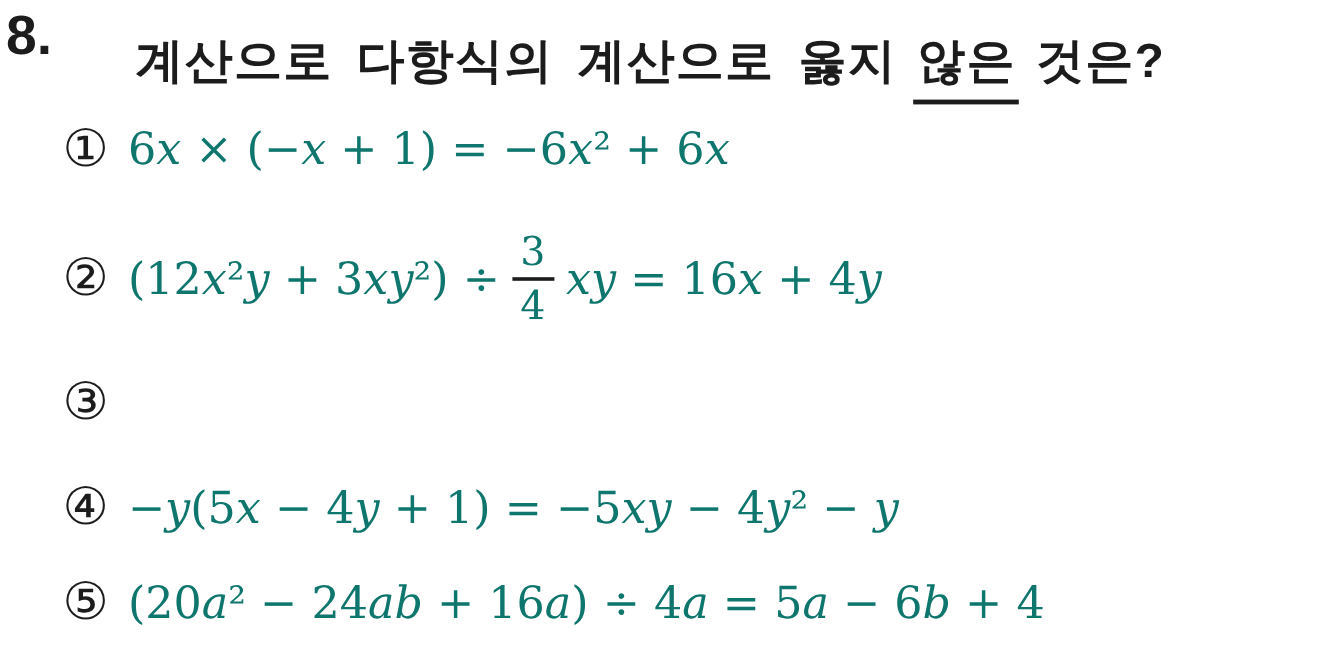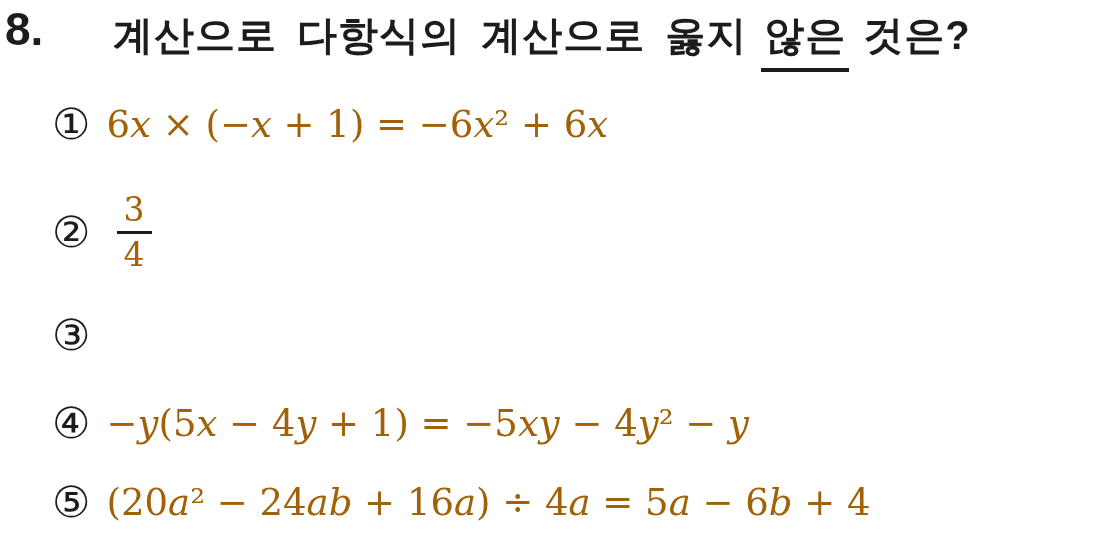--- a/index.html
+++ b/index.html
@@ -33,21 +33,21 @@
     font-weight: 700;
     letter-spacing: 1px;
     word-spacing: 8px;
     white-space: nowrap;
     color: #1c1c1c;
   }
   .q-title .underlined {
     display: inline-block;
     border-bottom: 4px solid #1c1c1c;
     padding: 0 3px 5px 3px;
-    margin: 0 14px;
+    margin: 15px 14px;
   }
   .opt {
     position: absolute;
     left: 52px;
     display: flex;
     align-items: center;
     white-space: nowrap;
   }
   .opt .marker {
     font-size: 43px;
@@ -55,21 +55,21 @@
     margin-right: 16px;
     font-family: "DejaVu Sans", sans-serif;
     font-weight: 400;
     color: #1c1c1c;
   }
   .expr {
     display: flex;
     align-items: center;
     font-family: "DejaVu Serif", serif;
     font-size: 37px;
-    color: #a16207;
+    color: #0f766e;
   }
   .expr i {
     font-family: "DejaVu Serif", serif;
     font-style: italic;
   }
   .frac {
     display: inline-flex;
     flex-direction: column;
     align-items: center;
     margin: 0 10px;
@@ -104,24 +104,26 @@
   <div class="opt opt-1">
     <span class="marker">①</span>
     <span class="expr">
       <span class="math">6<i>x</i> × (−<i>x</i> + 1) = −6<i>x</i>² + 6<i>x</i></span>
     </span>
   </div>
 
   <div class="opt opt-2">
     <span class="marker">②</span>
     <span class="expr">
+      <span class="math">(12<i>x</i>²<i>y</i> + 3<i>x</i><i>y</i>²) ÷</span>
       <span class="frac">
         <span class="num">3</span>
         <span class="den">4</span>
       </span>
+      <span class="math"><i>x</i><i>y</i> = 16<i>x</i> + 4<i>y</i></span>
     </span>
   </div>
 
   <div class="opt opt-3">
     <span class="marker">③</span>
   </div>
 
   <div class="opt opt-4">
     <span class="marker">④</span>
     <span class="expr">

